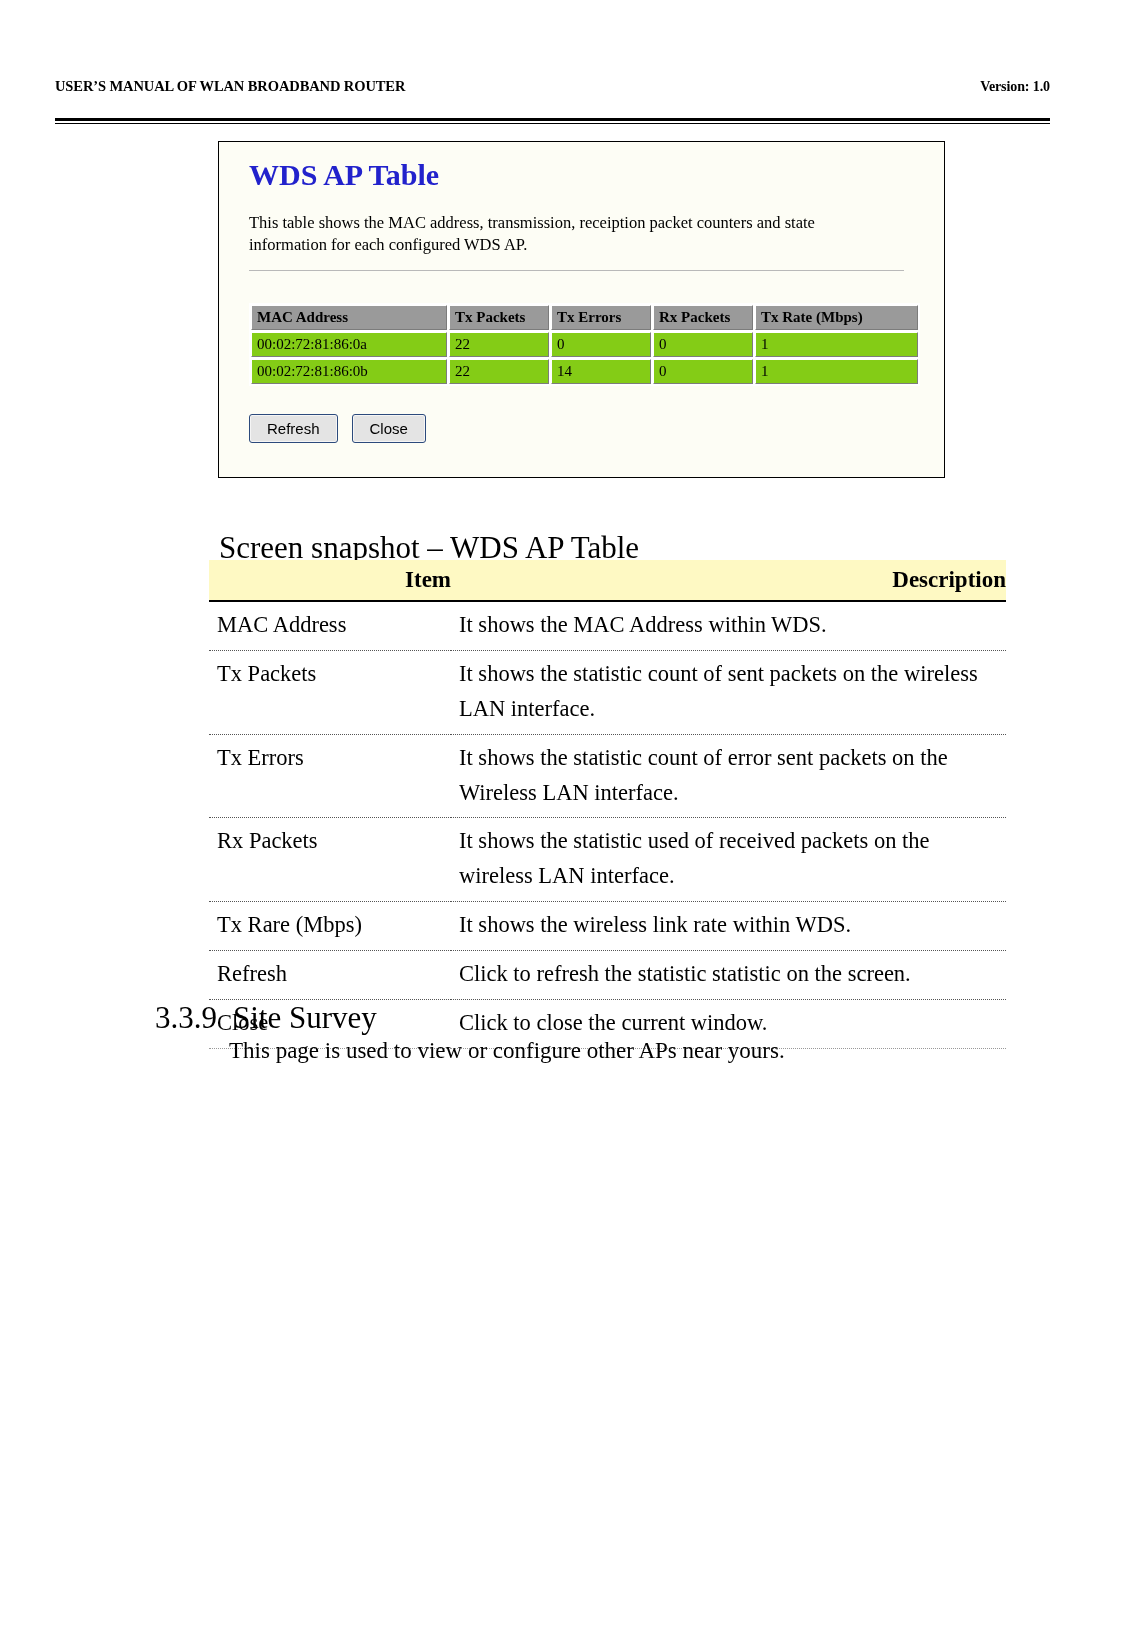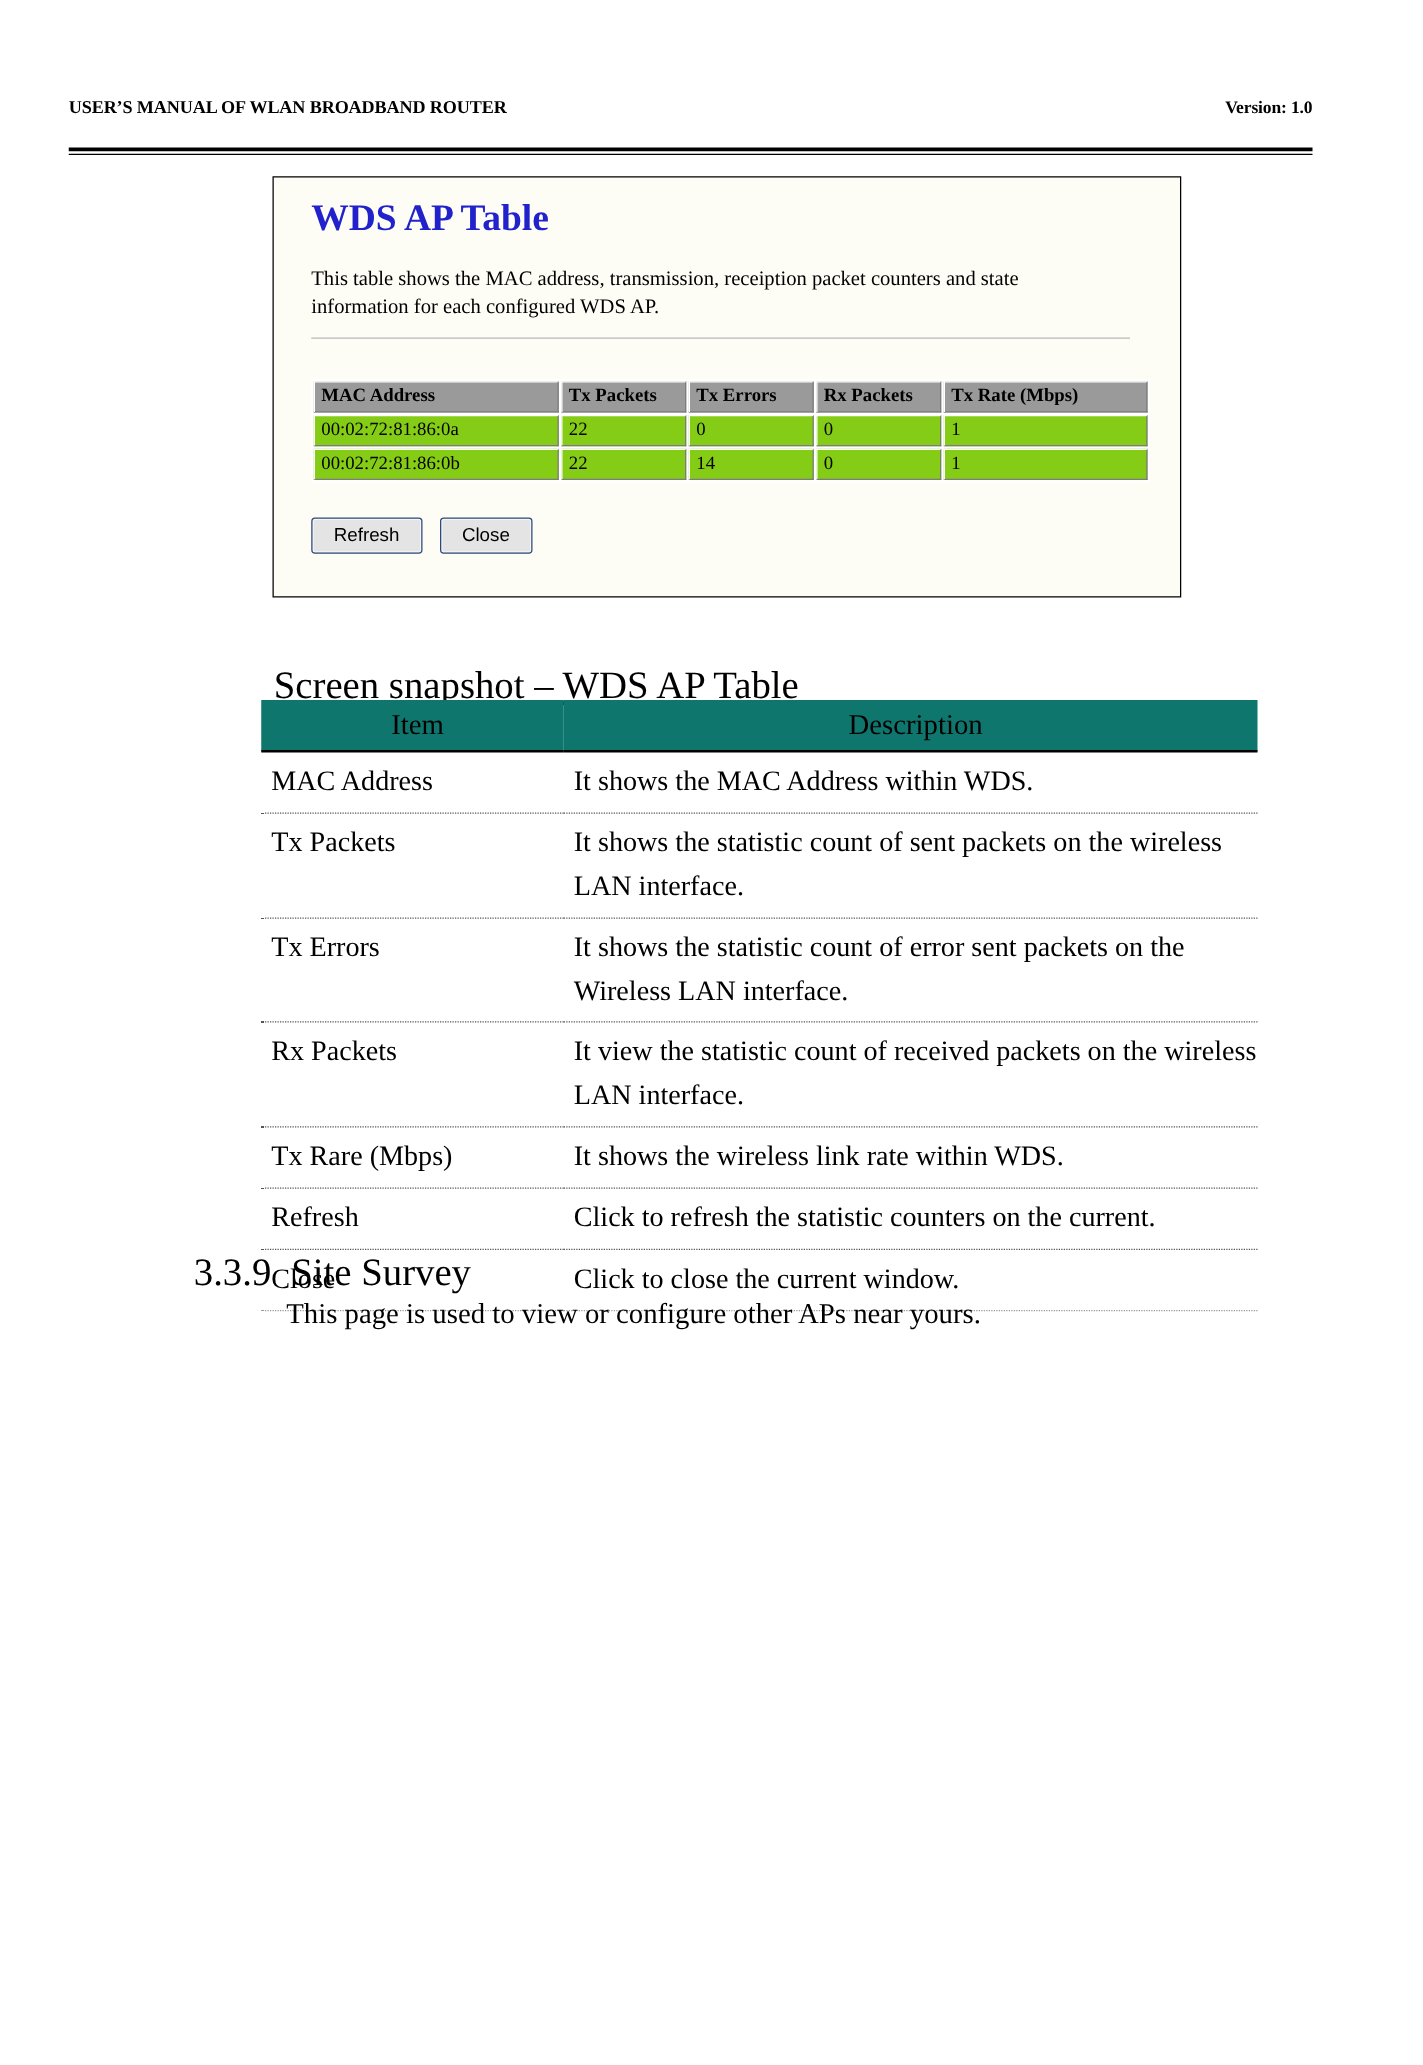--- a/index.html
+++ b/index.html
@@ -154,23 +154,23 @@
   
   .desc-table {
     position: absolute;
     left: 209px;
     top: 560px;
     width: 797px;
     border-collapse: collapse;
     font-size: 22.5px;
   }
   .desc-table th {
-    background: #0f766e;
-    text-align: center;
-    font-weight: normal;
+    background: #fef9c3;
+    text-align: right;
+    font-weight: bold;
     font-size: 23px;
     padding: 7px 0 7px 8px;
     border-bottom: 2px solid #000000;
   }
   .desc-table td {
     vertical-align: top;
     padding: 6px 0 7px 8px;
     border-bottom: 1px dotted #555555;
     line-height: 1.55;
   }
@@ -283,29 +283,29 @@
       <tr>
         <td>Tx Packets</td>
         <td>It shows the statistic count of sent packets on the wireless LAN interface.</td>
       </tr>
       <tr>
         <td>Tx Errors</td>
         <td>It shows the statistic count of error sent packets on the Wireless LAN interface.</td>
       </tr>
       <tr>
         <td>Rx Packets</td>
-        <td>It view the statistic count of received packets on the wireless LAN interface.</td>
+        <td>It shows the statistic used of received packets on the wireless LAN interface.</td>
       </tr>
       <tr>
         <td>Tx Rare (Mbps)</td>
         <td>It shows the wireless link rate within WDS.</td>
       </tr>
       <tr>
         <td>Refresh</td>
-        <td>Click to refresh the statistic counters on the current.</td>
+        <td>Click to refresh the statistic statistic on the screen.</td>
       </tr>
       <tr>
         <td>Close</td>
         <td>Click to close the current window.</td>
       </tr>
     </tbody>
   </table>
 
   <div class="section-heading">
     <span>3.3.9</span>

